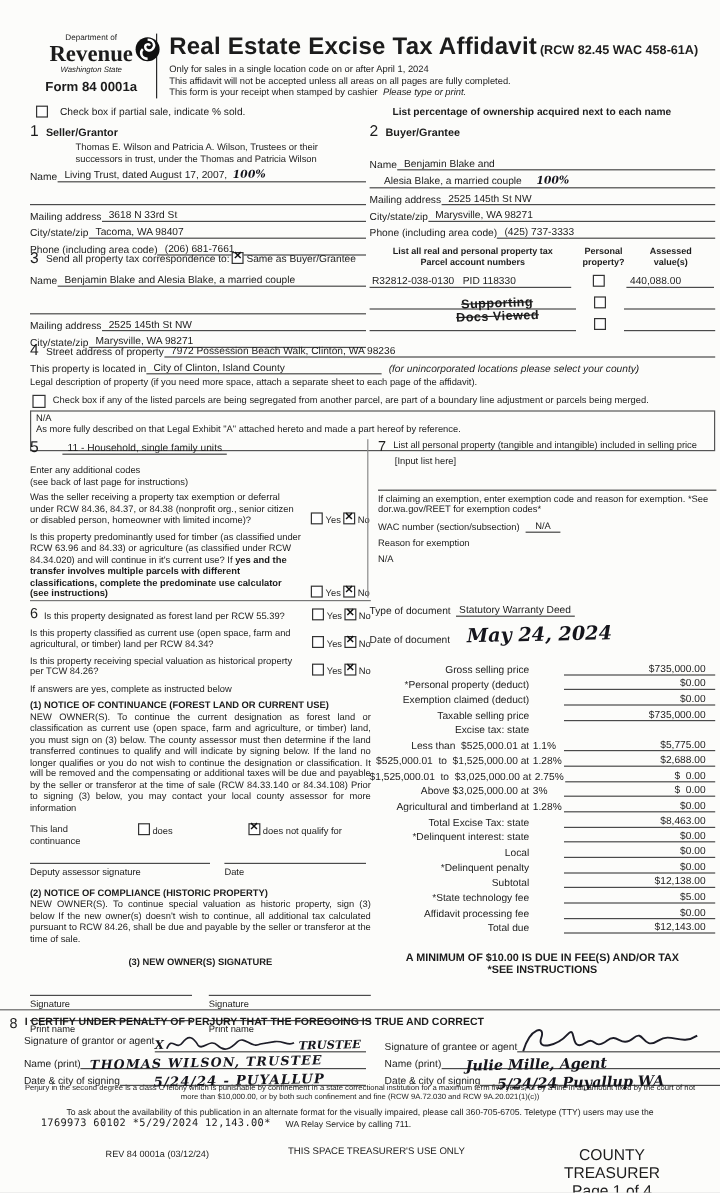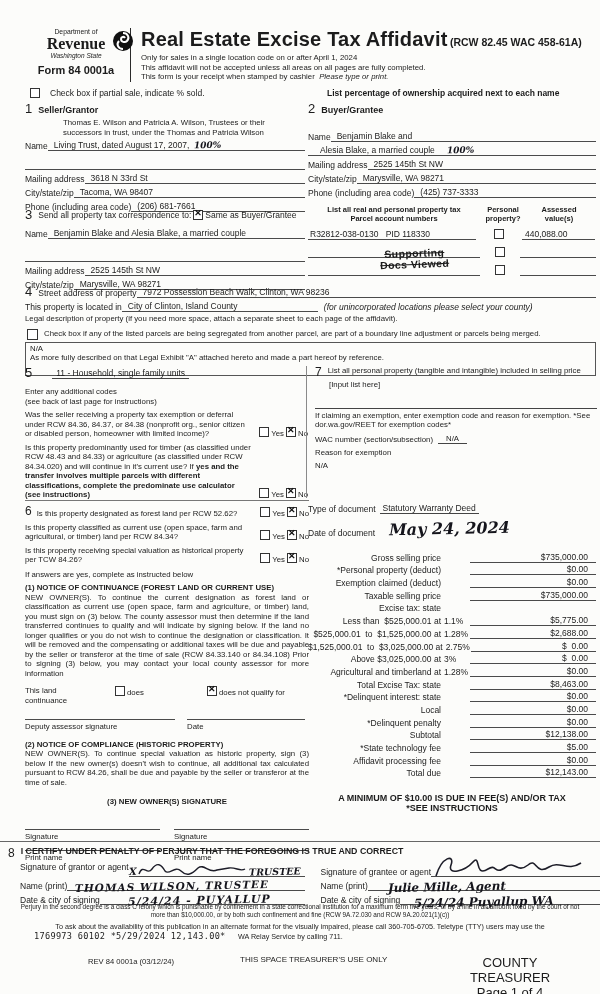--- a/index.html
+++ b/index.html
@@ -30,21 +30,21 @@
 </style>
 </head>
 <body>
 
 <div class="page">
 
   <div class="abs" style="top:28px;left:22px;width:560px;display:flex;">
     <div style="width:108px;text-align:center;">
       <div style="position:relative;">
         <div class="small" style="font-size:6.8px;">Department of</div>
-        <div style="font-family:'Liberation Serif',serif;font-weight:bold;font-size:16px;line-height:1;">Revenue</div>
+        <div style="font-family:'Liberation Serif',serif;font-weight:bold;font-size:19px;line-height:1;">Revenue</div>
         <span style="position:absolute;right:-4px;top:2px;">
           <svg width="22" height="22" viewBox="0 0 22 22">
               <circle cx="11" cy="11" r="10" fill="#111"></circle>
               <path d="M11 3 C16 3 18 8 15 11 C13 13 9 12 9 9 C9 7 12 6 13 8" stroke="#fff" stroke-width="2" fill="none"></path>
               <path d="M11 19 C6 19 4 14 7 11" stroke="#fff" stroke-width="2" fill="none"></path>
             </svg>
         </span>
         <div class="i" style="font-size:6.5px;">Washington State</div>
       </div>
       <div class="b" style="font-size:11px;margin-top:5px;">Form 84 0001a</div>
@@ -199,21 +199,21 @@
         <span class="secnum">5</span>
         <span style="border-bottom:1px solid #444;margin-left:14px;padding:0 4px;">11 - Household, single family units</span>
       </div>
     <div class="small" style="margin-top:8px;">Enter any additional codes</div>
     <div class="small">(see back of last page for instructions)</div>
     <div class="qrow small">
       <span class="qtext">Was the seller receiving a property tax exemption or deferral under RCW 84.36, 84.37, or 84.38 (nonprofit org., senior citizen or disabled person, homeowner with limited income)?</span>
       <span class="yn"><span class="cb"></span><span>Yes</span><span class="cb checked"></span><span>No</span></span>
     </div>
     <div class="qrow small">
-      <span class="qtext"><span>Is this property predominantly used for timber (as classified under RCW 48.43 and 84.33) or agriculture (as classified under RCW 84.34.020) and will continue in it's current use? If </span><span class="b">yes and the transfer involves multiple parcels with different classifications, complete the predominate use calculator (see instructions)</span></span>
+      <span class="qtext"><span>Is this property predominantly used for timber (as classified under RCW 63.96 and 84.33) or agriculture (as classified under RCW 84.34.020) and will continue in it's current use? If </span><span class="b">yes and the transfer involves multiple parcels with different classifications, complete the predominate use calculator (see instructions)</span></span>
       <span class="yn"><span class="cb"></span><span>Yes</span><span class="cb checked"></span><span>No</span></span>
     </div>
   </div>
 
   <div class="abs small" style="top:366px;left:306px;width:282px;border-left:1px solid #8a8a8a;padding-left:8px;height:132px;">
     <div style="display:flex;">
         <span class="secnum" style="font-size:12px;">7</span>
         <span>List all personal property (tangible and intangible) included in selling price</span>
       </div>
     <div style="margin:2px 0 0 14px;">[Input list here]</div>
@@ -222,21 +222,21 @@
         <span class="lbl">WAC number (section/subsection)</span>
         <span style="border-bottom:1px solid #444;margin-left:5px;padding:0 8px;">N/A</span>
       </div>
     <div style="margin-top:4px;">Reason for exemption</div>
     <div style="margin-top:3px;">N/A</div>
   </div>
 
   <div class="abs" style="top:500px;left:25px;width:284px;border-top:1px solid #777;padding-top:3px;">
     <div class="qrow small" style="margin-top:0;">
       <span style="font-size:12px;margin-right:5px;">6</span>
-      <span class="qtext">Is this property designated as forest land per RCW 52.62?</span>
+      <span class="qtext">Is this property designated as forest land per RCW 55.39?</span>
       <span class="yn"><span class="cb"></span><span>Yes</span><span class="cb checked"></span><span>No</span></span>
     </div>
     <div class="qrow small">
       <span class="qtext">Is this property classified as current use (open space, farm and agricultural, or timber) land per RCW 84.34?</span>
       <span class="yn"><span class="cb"></span><span>Yes</span><span class="cb checked"></span><span>No</span></span>
     </div>
     <div class="qrow small">
       <span class="qtext">Is this property receiving special valuation as historical property per TCW 84.26?</span>
       <span class="yn"><span class="cb"></span><span>Yes</span><span class="cb checked"></span><span>No</span></span>
     </div>

